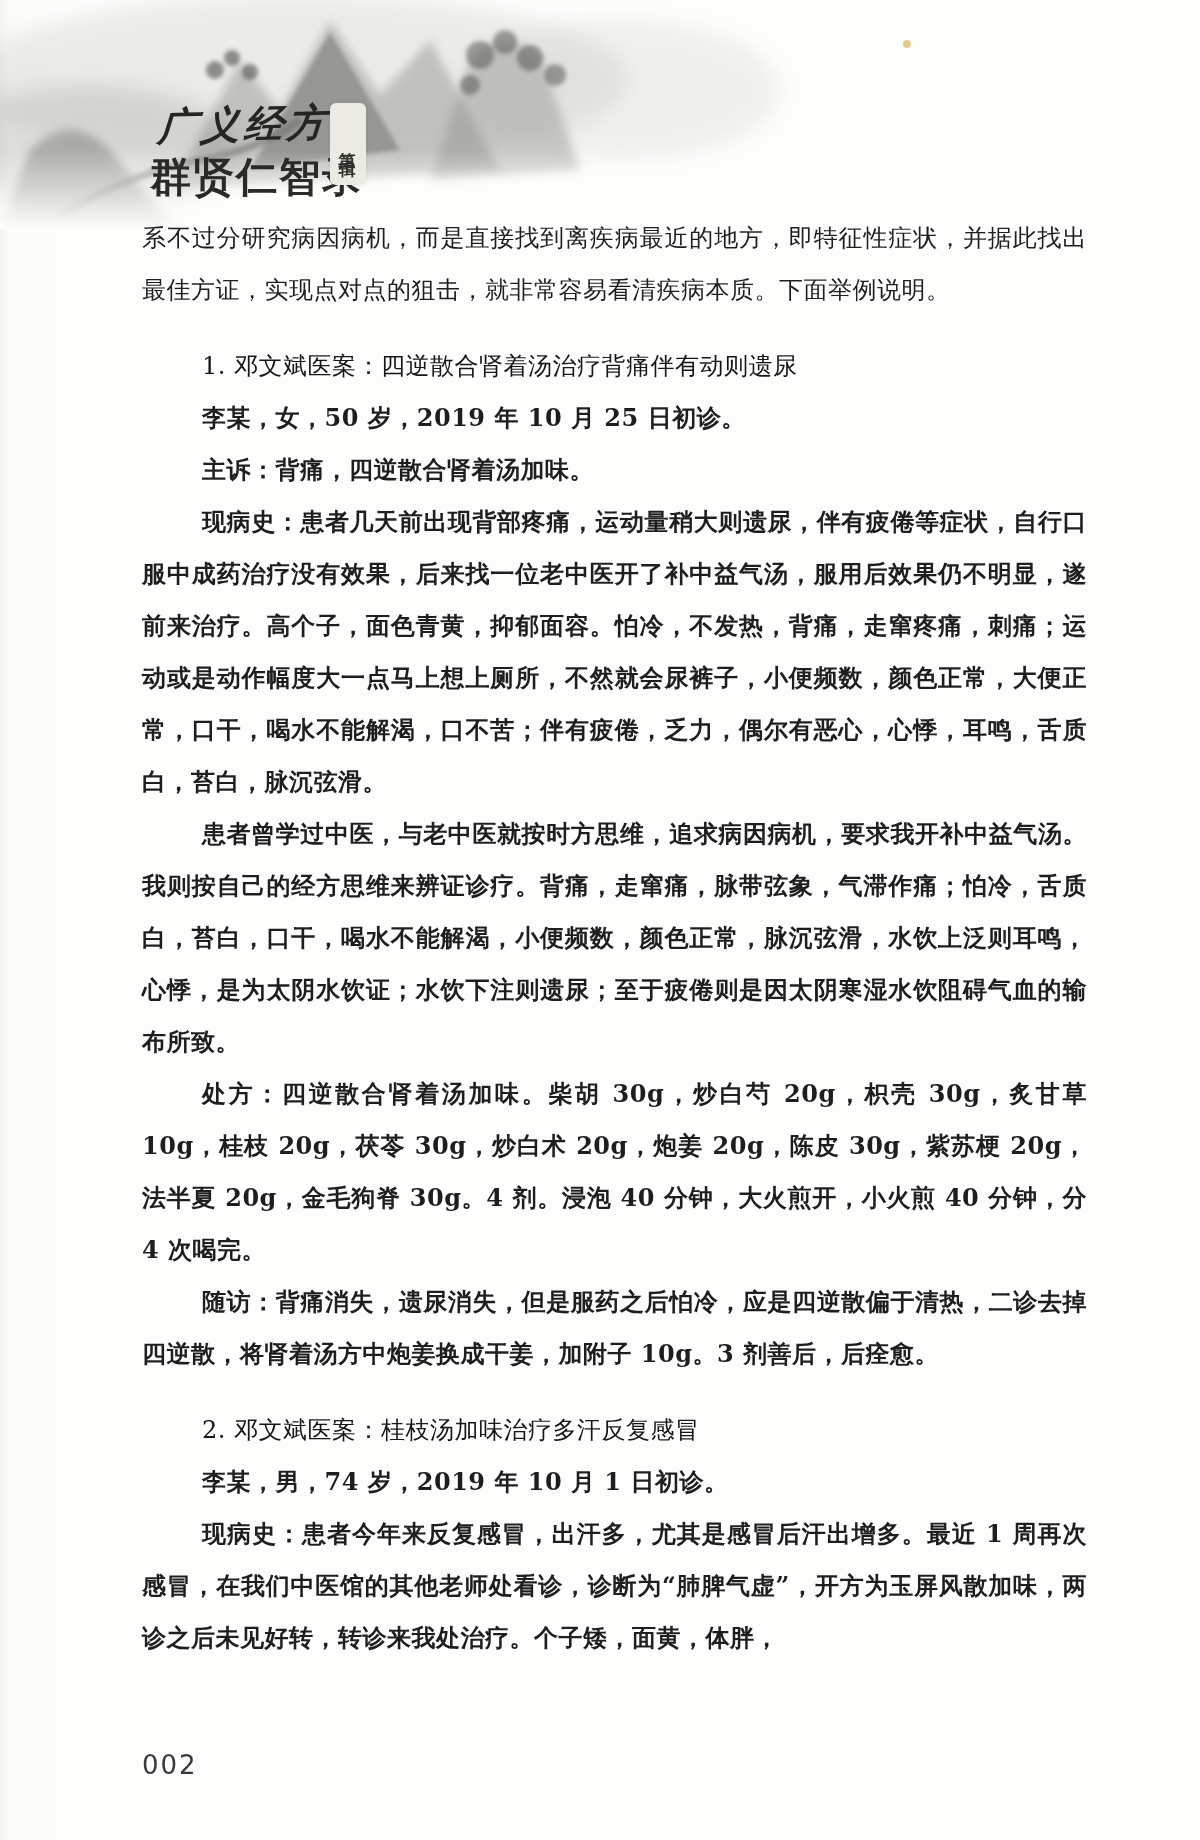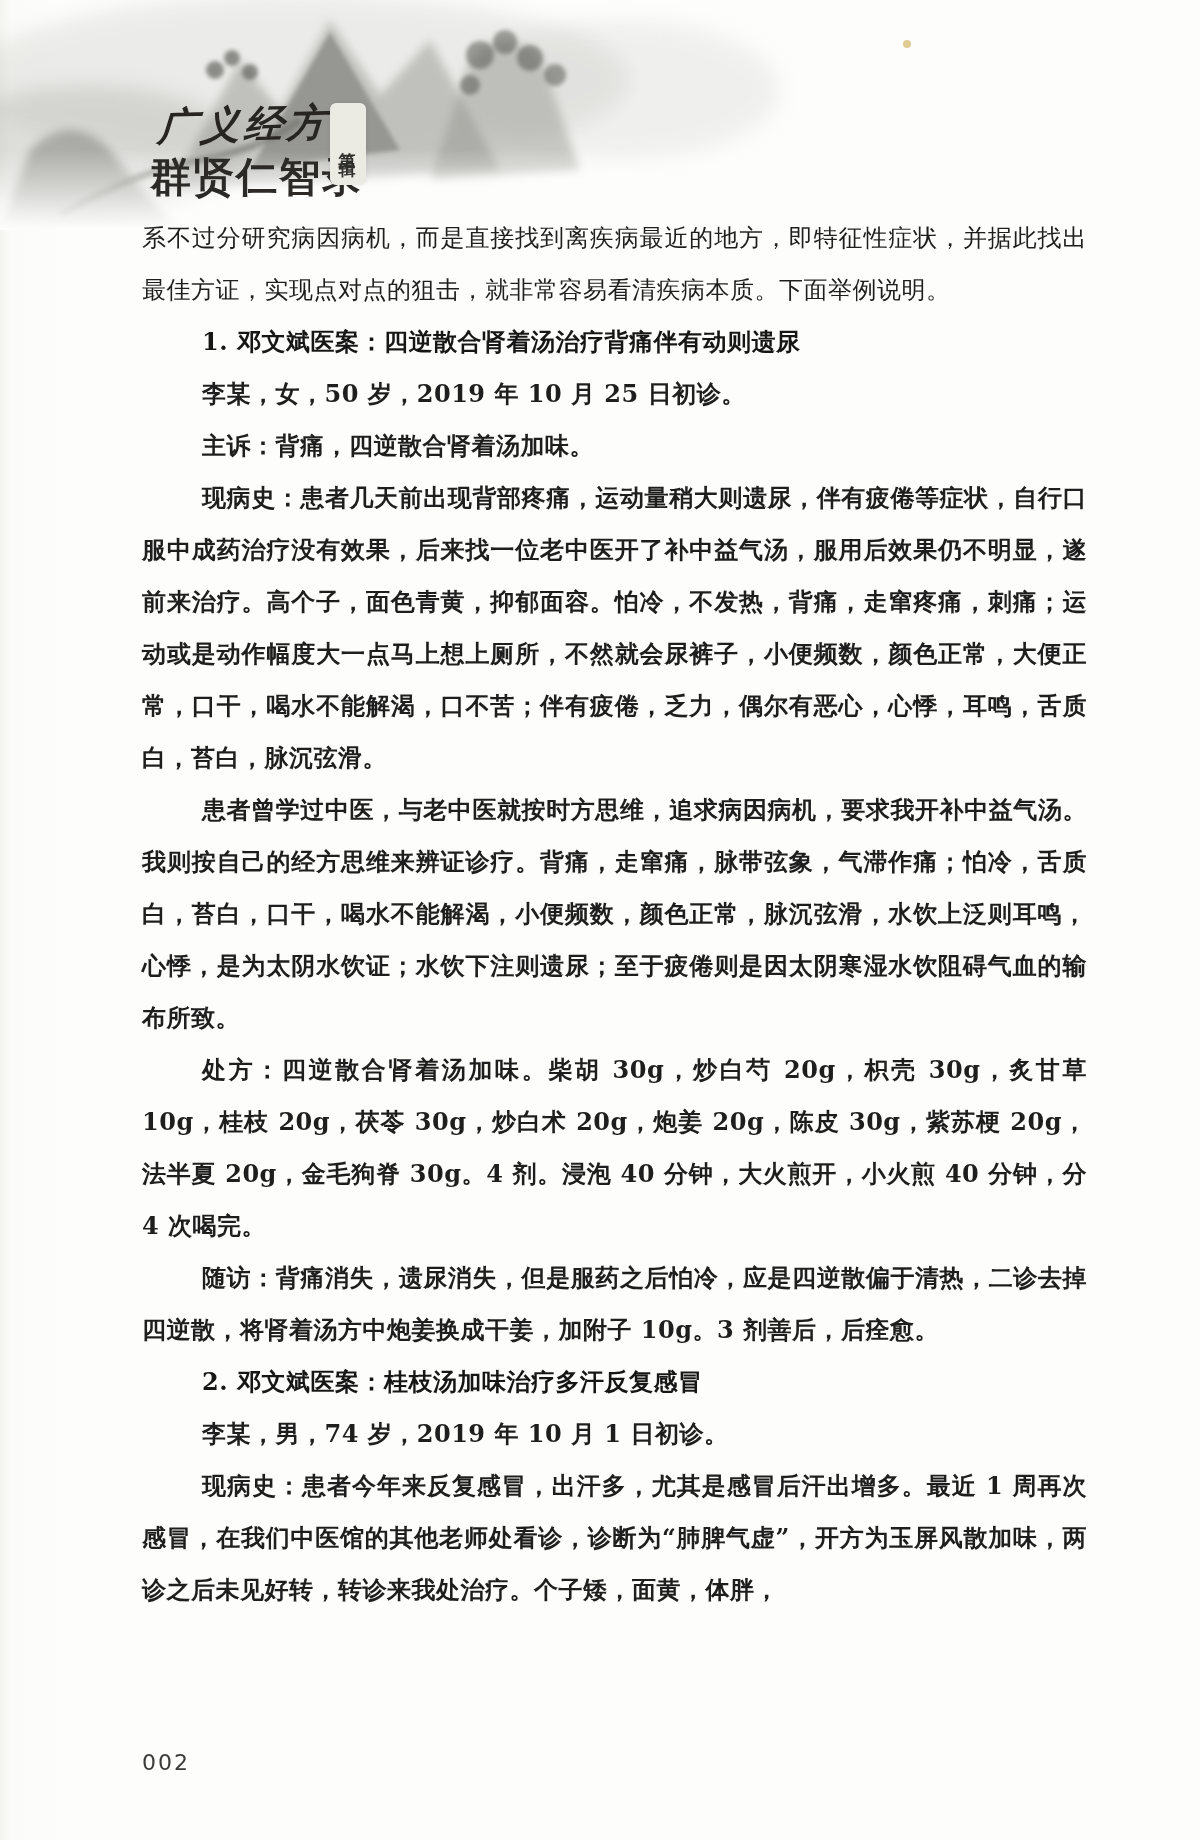--- a/index.html
+++ b/index.html
@@ -41,24 +41,24 @@
   }
   .text-column {
     position:absolute; left:142px; top:212px; width:945px;
     text-align:justify;
   }
   .text-column p {
     margin:0; font-size:24px; line-height:52px;
     letter-spacing:0.5px;
   }
   .text-column p.indent { text-indent:60px;font-weight:bold; }
-  .text-column p.heading { font-weight:bold; color:#161616; }
+  .text-column p.heading { font-weight:normal; color:#161616;margin-top:24px; }
   .page-number {
     position:absolute; left:142px; top:1750px;
-    font-size:22px; letter-spacing:2px; color:#3a3a3a;
+    font-size:26px; letter-spacing:2px; color:#3a3a3a;
     font-family:"DejaVu Sans","Liberation Sans",sans-serif;
   }
 </style>
 </head>
 <body>
 
 <div class="page">
 
   <div class="header-art">
     <svg viewBox="0 0 820 230" width="820" height="230" aria-hidden="true">

